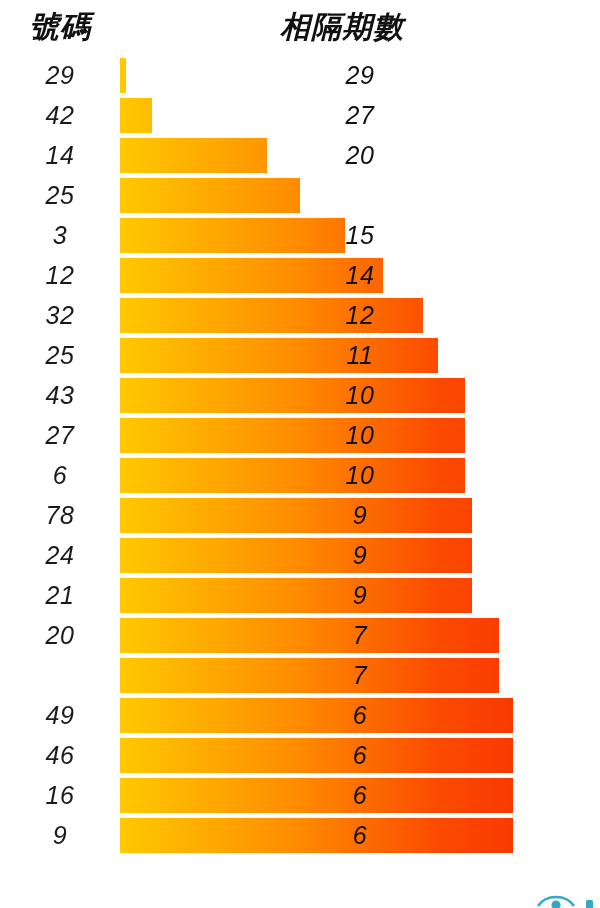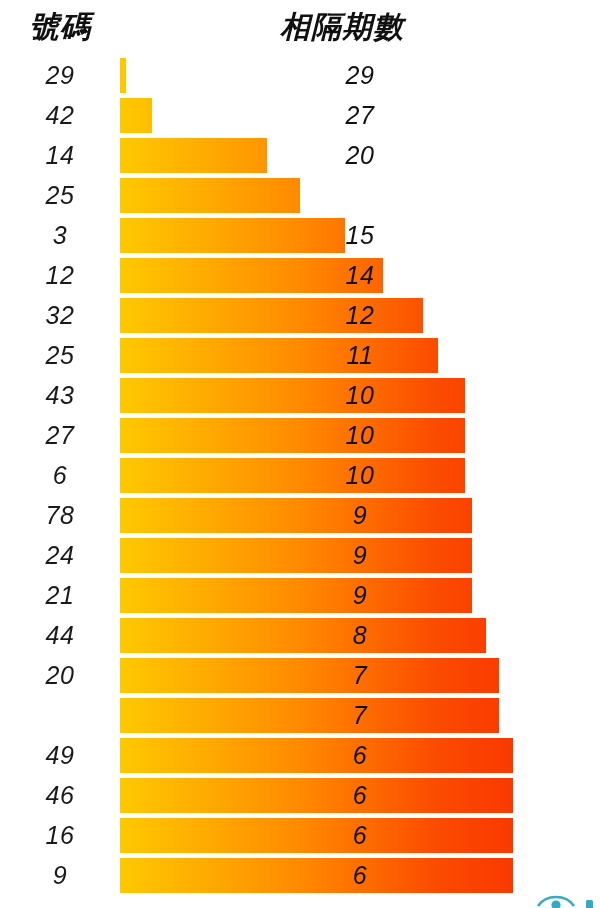--- a/index.html
+++ b/index.html
@@ -217,27 +217,20 @@
         <div class="row-value">9</div>
       </div>
       <div class="row">
         <div class="row-label">21</div>
         <div class="bar-track">
           <div class="bar" style="width: 352px;"></div>
         </div>
         <div class="row-value">9</div>
       </div>
       <div class="row">
-        <div class="row-label">44</div>
-        <div class="bar-track">
-          <div class="bar" style="width: 366px;"></div>
-        </div>
-        <div class="row-value">8</div>
-      </div>
-      <div class="row">
         <div class="row-label">20</div>
         <div class="bar-track">
           <div class="bar" style="width: 379px;"></div>
         </div>
         <div class="row-value">7</div>
       </div>
       <div class="row">
         <div class="bar-track">
           <div class="bar" style="width: 379px;"></div>
         </div>

